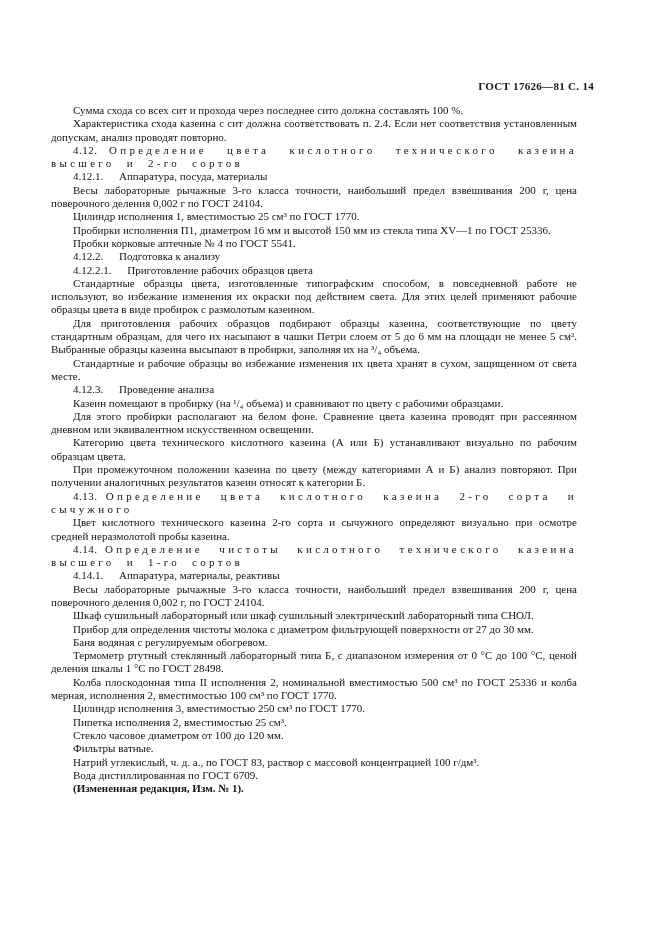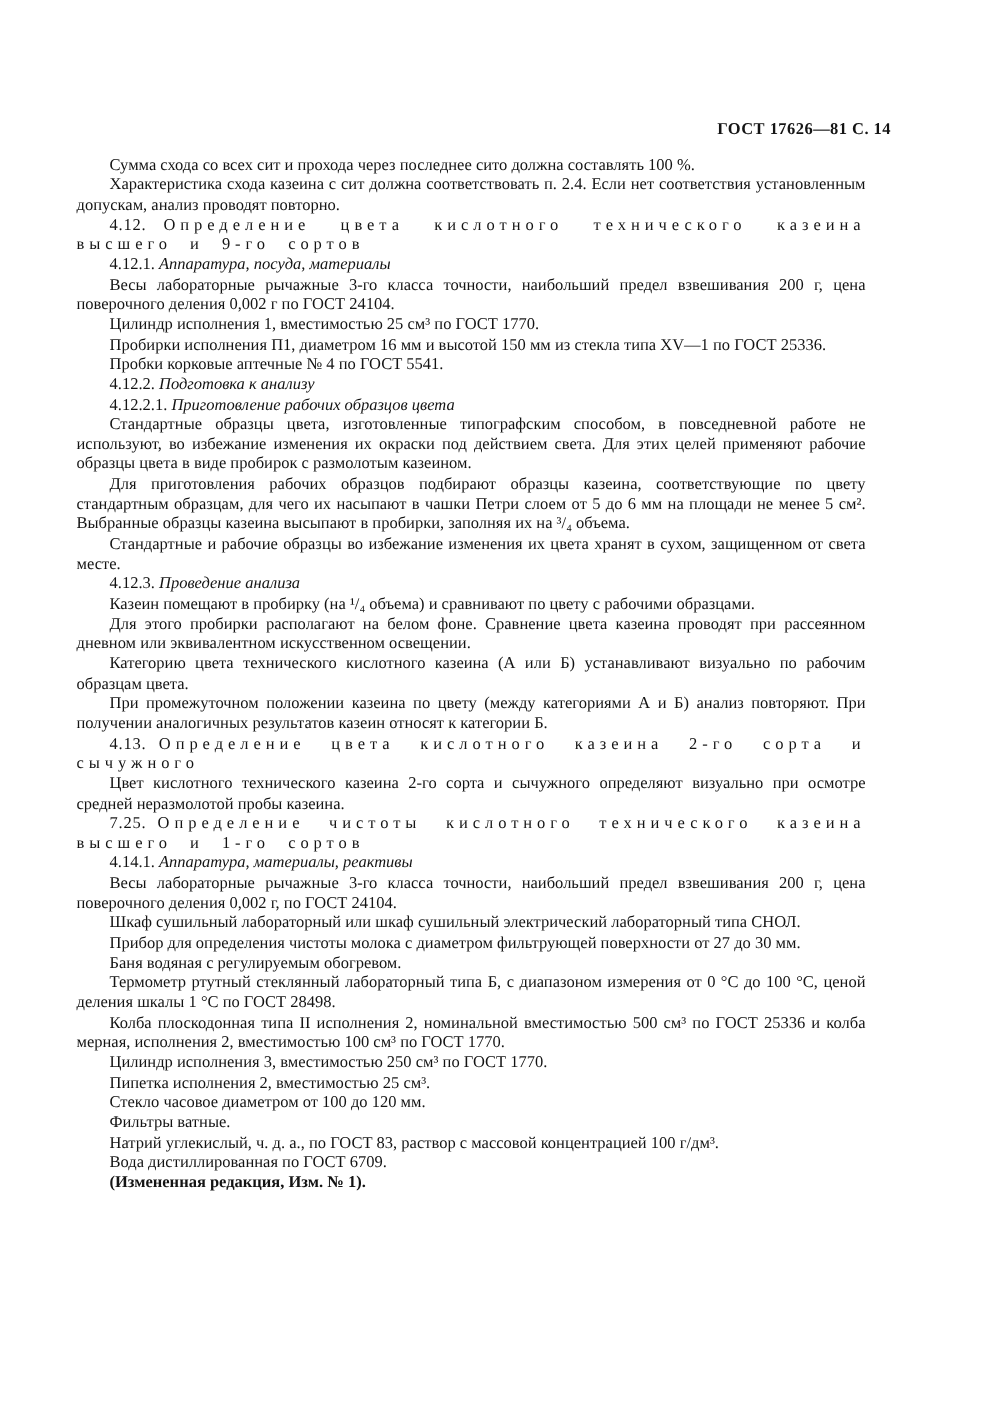--- a/index.html
+++ b/index.html
@@ -47,54 +47,54 @@
   p.hs .txt {
     letter-spacing: 3.3px;
     word-spacing: 6px;
   }
   p.hs .num {
     letter-spacing: 0.5px;
     margin-top: 12px;
   }
   
   p.hi .txt {
-    font-style: italic;
+    margin-left: 13px;
   }
   
   p.bold {
     font-weight: bold;
   }
 </style>
 </head>
 <body>
 
 <div class="page">
   <div class="page-header">ГОСТ 17626—81 С. 14</div>
   <div class="content">
       <p class="para body">Сумма схода со всех сит и прохода через последнее сито должна составлять 100 %.</p>
       <p class="para body">Характеристика схода казеина с сит должна соответствовать п. 2.4. Если нет соответствия установленным допускам, анализ проводят повторно.</p>
-      <p class="para hs"><span class="num">4.12. </span><span class="txt">Определение цвета кислотного технического казеина высшего и 9-го сортов</span></p>
+      <p class="para hs"><span class="num">4.12. </span><span class="txt">Определение цвета кислотного технического казеина высшего и 2-го сортов</span></p>
       <p class="para hi"><span class="num">4.12.1. </span><span class="txt">Аппаратура, посуда, материалы</span></p>
       <p class="para body">Весы лабораторные рычажные 3-го класса точности, наибольший предел взвешивания 200 г, цена поверочного деления 0,002 г по ГОСТ 24104.</p>
       <p class="para body">Цилиндр исполнения 1, вместимостью 25 см³ по ГОСТ 1770.</p>
       <p class="para body">Пробирки исполнения П1, диаметром 16 мм и высотой 150 мм из стекла типа XV—1 по ГОСТ 25336.</p>
       <p class="para body">Пробки корковые аптечные № 4 по ГОСТ 5541.</p>
       <p class="para hi"><span class="num">4.12.2. </span><span class="txt">Подготовка к анализу</span></p>
       <p class="para hi"><span class="num">4.12.2.1. </span><span class="txt">Приготовление рабочих образцов цвета</span></p>
       <p class="para body">Стандартные образцы цвета, изготовленные типографским способом, в повседневной работе не используют, во избежание изменения их окраски под действием света. Для этих целей применяют рабочие образцы цвета в виде пробирок с размолотым казеином.</p>
       <p class="para body">Для приготовления рабочих образцов подбирают образцы казеина, соответствующие по цвету стандартным образцам, для чего их насыпают в чашки Петри слоем от 5 до 6 мм на площади не менее 5 см². Выбранные образцы казеина высыпают в пробирки, заполняя их на ³/₄ объема.</p>
       <p class="para body">Стандартные и рабочие образцы во избежание изменения их цвета хранят в сухом, защищенном от света месте.</p>
       <p class="para hi"><span class="num">4.12.3. </span><span class="txt">Проведение анализа</span></p>
       <p class="para body">Казеин помещают в пробирку (на ¹/₄ объема) и сравнивают по цвету с рабочими образцами.</p>
       <p class="para body">Для этого пробирки располагают на белом фоне. Сравнение цвета казеина проводят при рассеянном дневном или эквивалентном искусственном освещении.</p>
       <p class="para body">Категорию цвета технического кислотного казеина (А или Б) устанавливают визуально по рабочим образцам цвета.</p>
       <p class="para body">При промежуточном положении казеина по цвету (между категориями А и Б) анализ повторяют. При получении аналогичных результатов казеин относят к категории Б.</p>
       <p class="para hs"><span class="num">4.13. </span><span class="txt">Определение цвета кислотного казеина 2-го сорта и сычужного</span></p>
       <p class="para body">Цвет кислотного технического казеина 2-го сорта и сычужного определяют визуально при осмотре средней неразмолотой пробы казеина.</p>
-      <p class="para hs"><span class="num">7.25. </span><span class="txt">Определение чистоты кислотного технического казеина высшего и 1-го сортов</span></p>
+      <p class="para hs"><span class="num">4.14. </span><span class="txt">Определение чистоты кислотного технического казеина высшего и 1-го сортов</span></p>
       <p class="para hi"><span class="num">4.14.1. </span><span class="txt">Аппаратура, материалы, реактивы</span></p>
       <p class="para body">Весы лабораторные рычажные 3-го класса точности, наибольший предел взвешивания 200 г, цена поверочного деления 0,002 г, по ГОСТ 24104.</p>
       <p class="para body">Шкаф сушильный лабораторный или шкаф сушильный электрический лабораторный типа СНОЛ.</p>
       <p class="para body">Прибор для определения чистоты молока с диаметром фильтрующей поверхности от 27 до 30 мм.</p>
       <p class="para body">Баня водяная с регулируемым обогревом.</p>
       <p class="para body">Термометр ртутный стеклянный лабораторный типа Б, с диапазоном измерения от 0 °С до 100 °С, ценой деления шкалы 1 °С по ГОСТ 28498.</p>
       <p class="para body">Колба плоскодонная типа II исполнения 2, номинальной вместимостью 500 см³ по ГОСТ 25336 и колба мерная, исполнения 2, вместимостью 100 см³ по ГОСТ 1770.</p>
       <p class="para body">Цилиндр исполнения 3, вместимостью 250 см³ по ГОСТ 1770.</p>
       <p class="para body">Пипетка исполнения 2, вместимостью 25 см³.</p>
       <p class="para body">Стекло часовое диаметром от 100 до 120 мм.</p>

